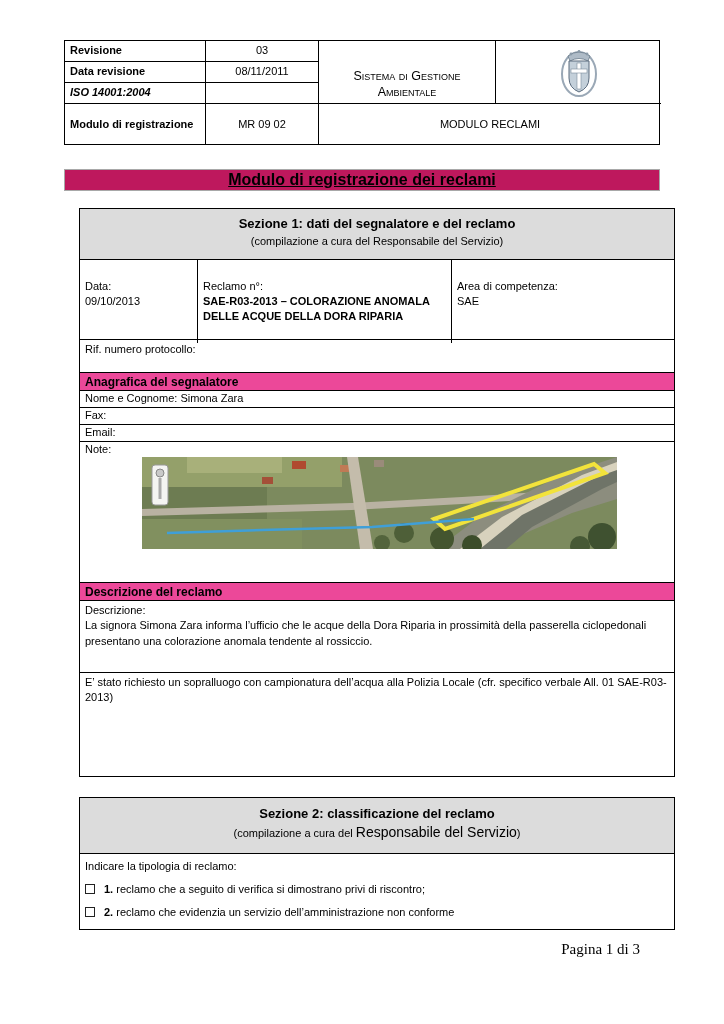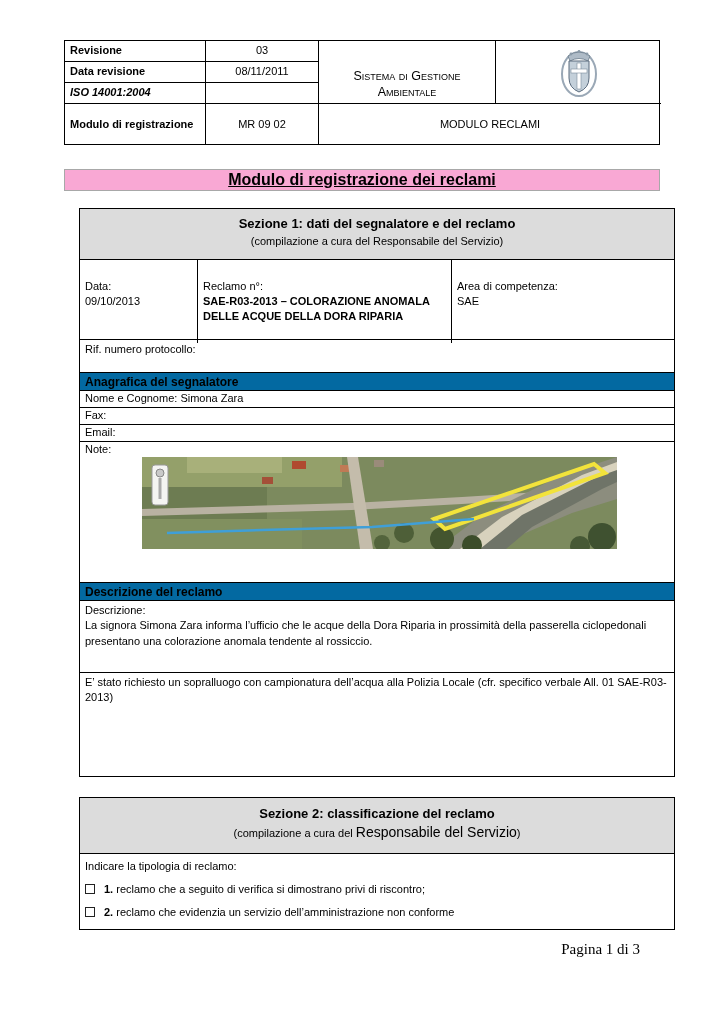--- a/index.html
+++ b/index.html
@@ -19,21 +19,21 @@
   .hlabel{font-weight:bold;}
   .hvalue{text-align:center;}
   .iso{font-style:italic;}
   .sys{display:flex;align-items:flex-end;justify-content:center;text-align:center;
     font-variant:small-caps;font-size:12.5px;line-height:1.3;padding:0 20px;}
   .logo-cell{display:flex;align-items:center;justify-content:center;padding:2px;}
   .vcenter{display:flex;align-items:center;}
   .hcenter{display:flex;align-items:center;justify-content:center;}
 
   
-  .title-bar{position:absolute;left:64px;top:169px;width:596px;height:22px;background:#f9a8d4;
+  .title-bar{position:absolute;left:64px;top:169px;width:596px;height:22px;background:#be185d;
     border:1px solid #a8a8a8;box-sizing:border-box;display:flex;align-items:center;justify-content:center;
     font-weight:bold;font-size:16px;}
   .title-bar span{text-decoration:underline;}
 
   
   .section{position:absolute;left:79px;width:596px;border:1px solid #000;box-sizing:border-box;
     background:#fff;font-size:11px;overflow:hidden;}
   .section1{top:208px;height:569px;}
   .section2{top:797px;height:133px;}
   .sec-head{background:#dcdcdc;text-align:center;box-sizing:border-box;}
@@ -42,21 +42,21 @@
   .sec-title{font-weight:bold;font-size:13px;}
   .sec-sub{font-size:11px;margin-top:4px;}
   .sec-sub2{margin-top:3px;}
   .sub-small{font-size:11px;}
   .sub-big{font-size:14px;}
 
   .data-row{display:grid;grid-template-columns:118px 254px 224px;border-top:1px solid #000;
     height:80px;box-sizing:border-box;}
   .dcell{padding:19px 5px;box-sizing:border-box;line-height:1.35;}
   .proto-row{height:33px;padding:3px 5px;box-sizing:border-box;border-top:1px solid #000;}
-  .band{background:#0369a1;border-top:1px solid #000;border-bottom:1px solid #000;font-weight:bold;
+  .band{background:#ec4899;border-top:1px solid #000;border-bottom:1px solid #000;font-weight:bold;
     font-size:12px;padding:2px 5px;height:19px;box-sizing:border-box;}
   .frow{height:17px;padding:1px 5px;border-bottom:1px solid #000;box-sizing:border-box;}
   .note-row{height:140px;padding:1px 5px;box-sizing:border-box;}
   .photo{margin:2px 0 0 57px;width:475px;height:92px;overflow:hidden;line-height:0;}
   .desc-block{height:71px;padding:2px 5px;box-sizing:border-box;line-height:1.4;}
   .rich-block{height:87px;padding:2px 5px;border-top:1px solid #000;box-sizing:border-box;line-height:1.4;}
 
   .s2-body{padding:6px 5px 0;border-top:1px solid #000;box-sizing:border-box;}
   .option{margin-top:11px;}
   .checkbox{display:inline-block;width:8px;height:8px;border:1px solid #222;margin-right:9px;

